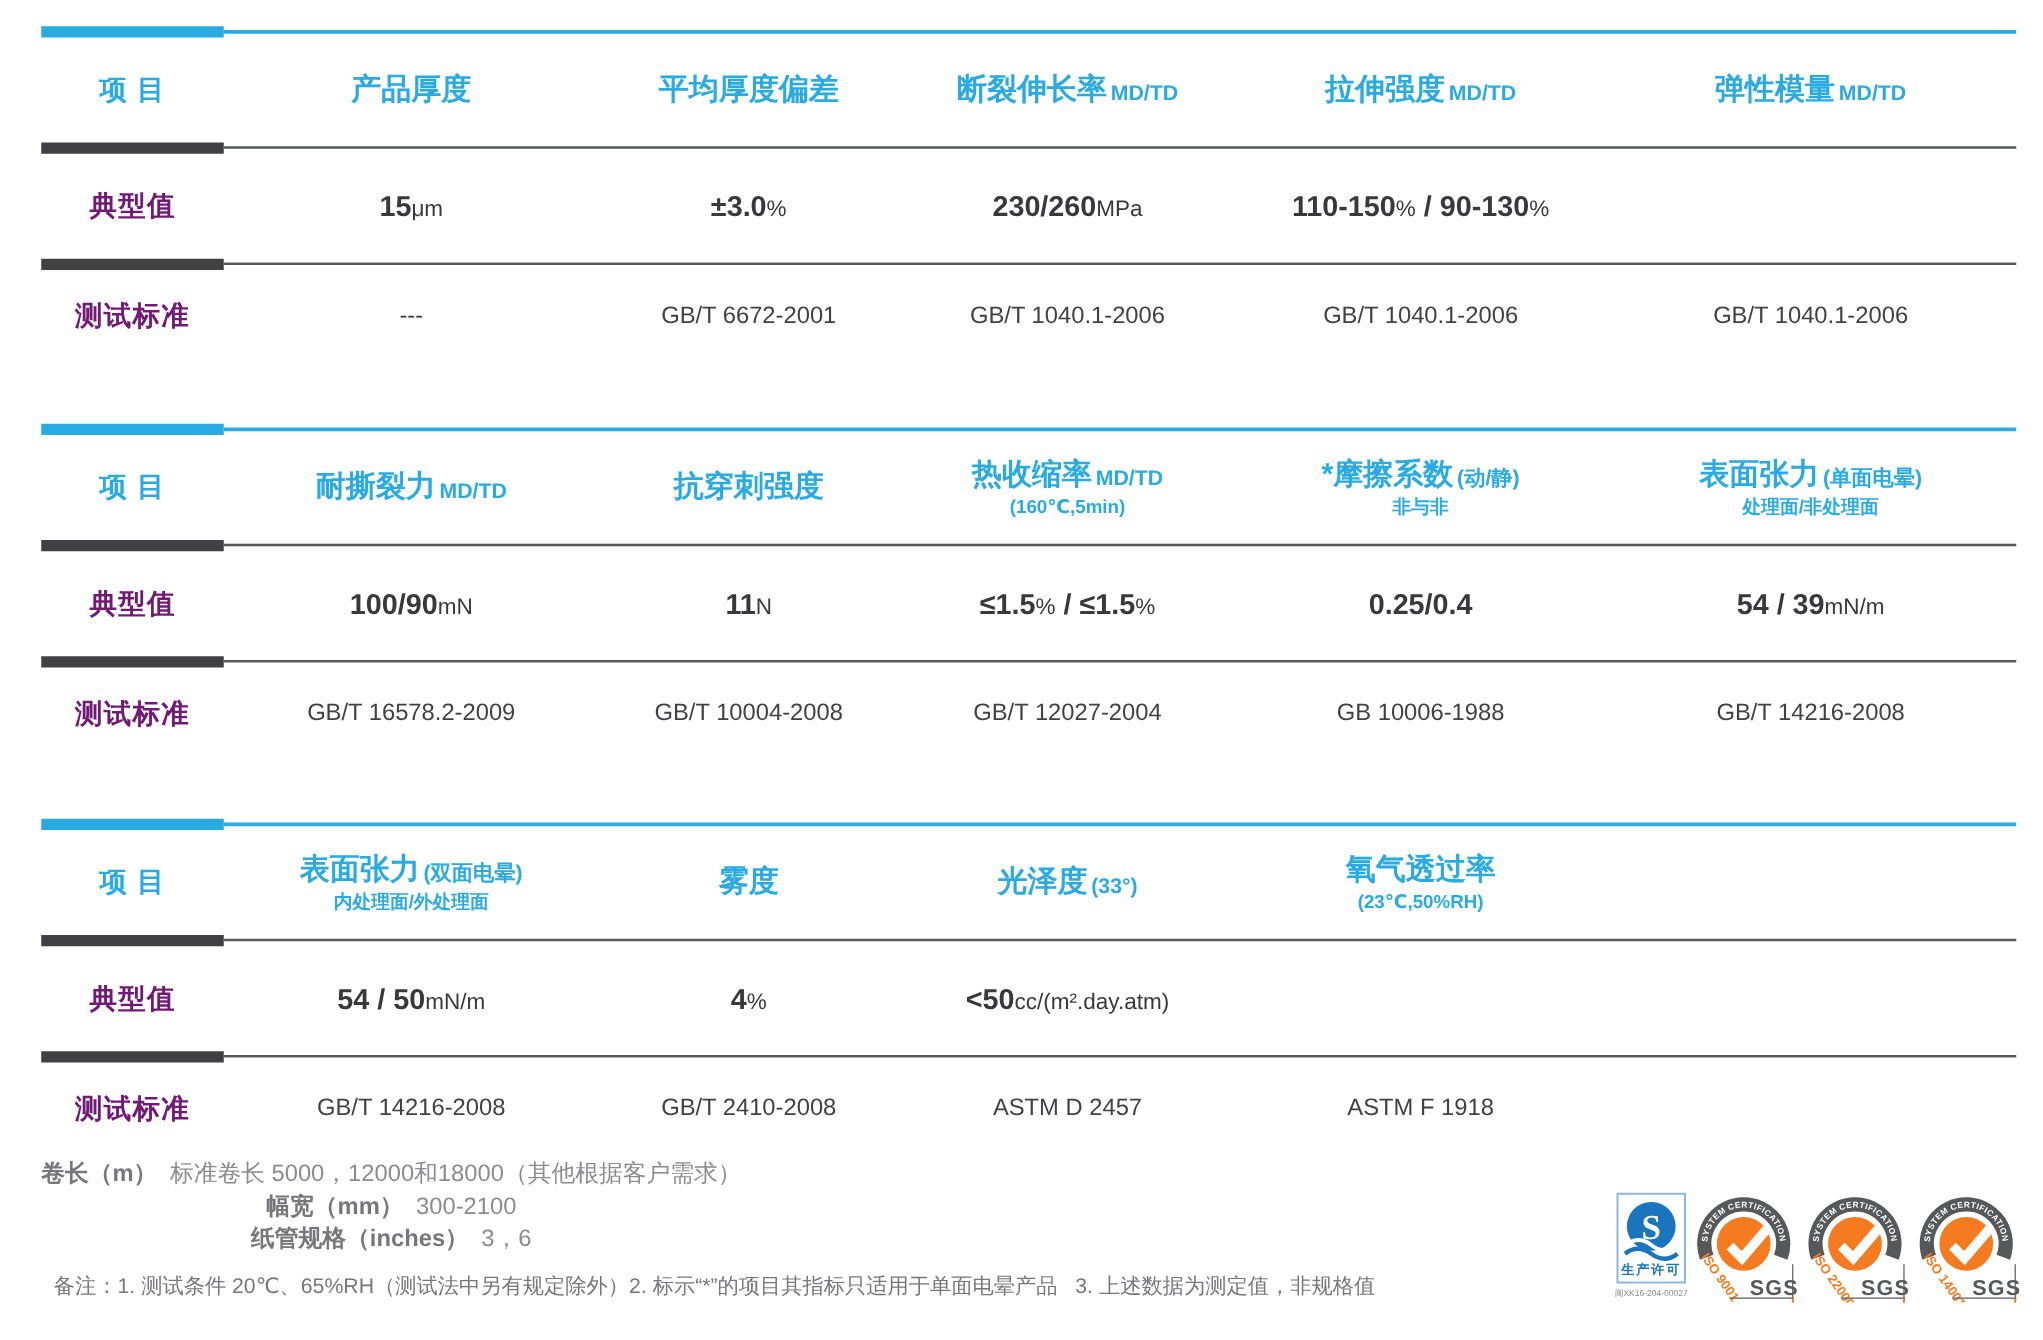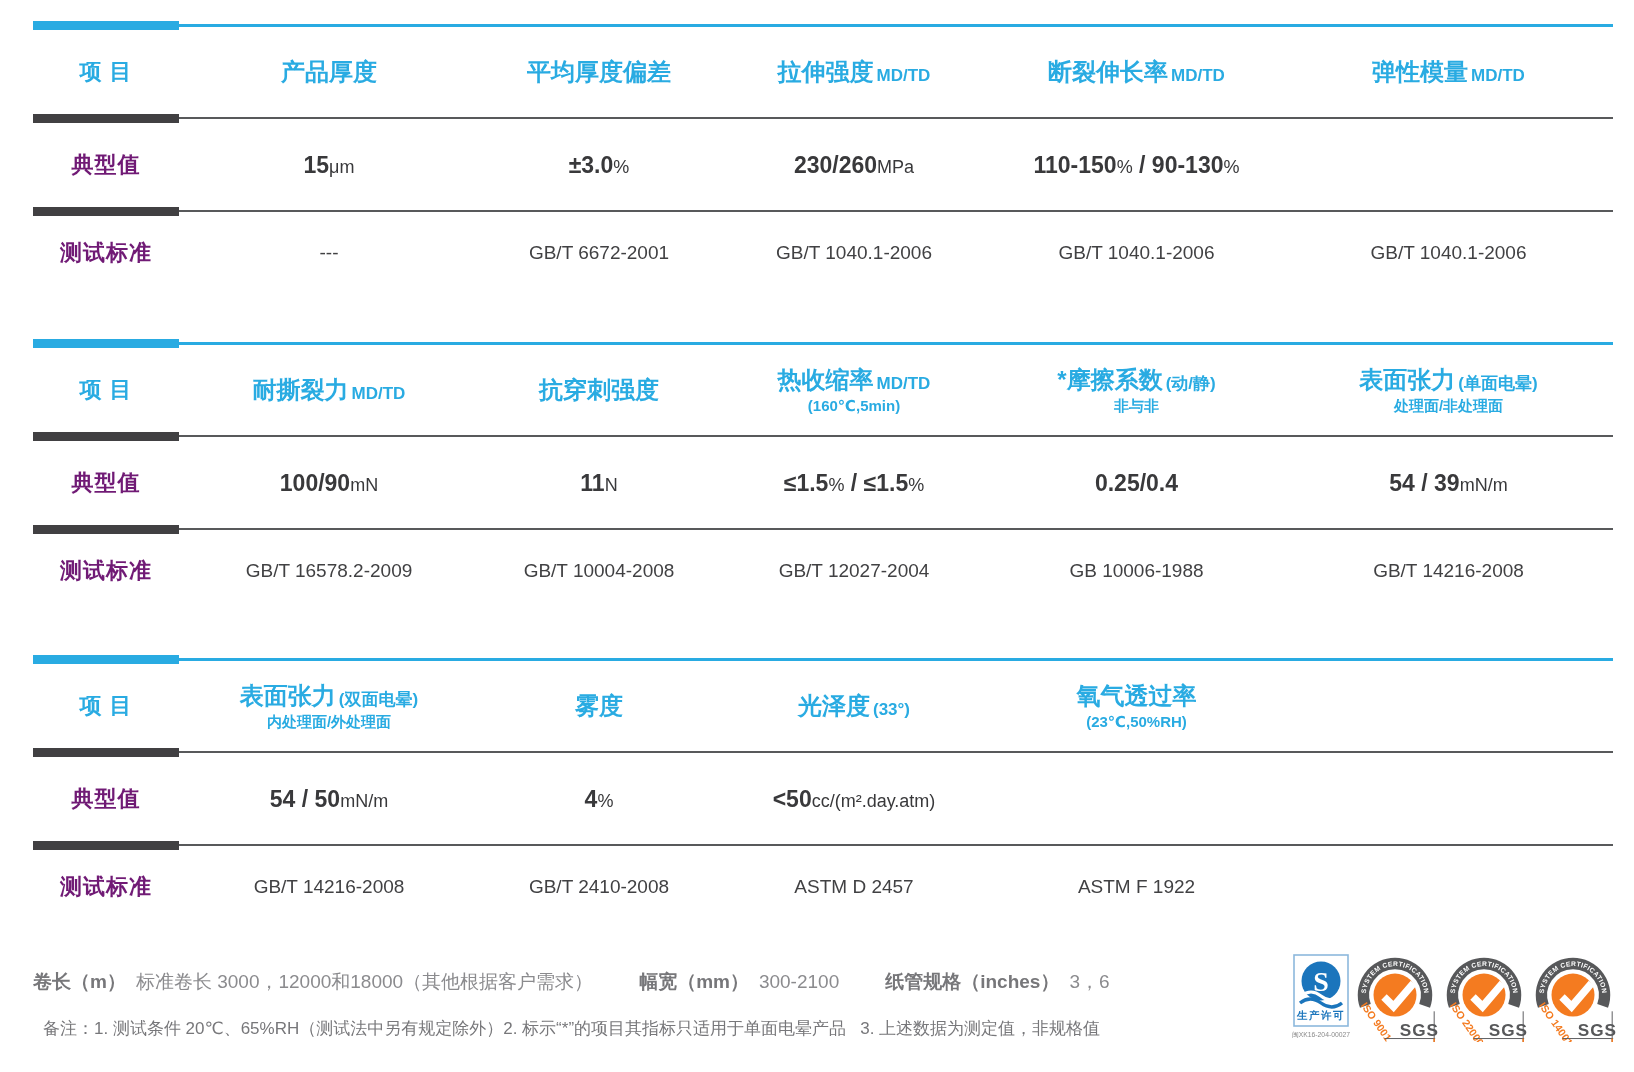--- a/index.html
+++ b/index.html
@@ -34,21 +34,21 @@
   .hdr-suffix{font-size:17px;font-weight:600;margin-left:3px;position:relative;top:1px;}
   .hdr-suffix:empty{display:none;}
   .hdr-sub{font-size:15px;font-weight:600;margin-top:4px;}
   .hdr-sub:empty{display:none;}
 
   .val{color:#39393b;text-align:center;}
   .seg-b{font-size:23px;font-weight:700;}
   .seg-r{font-size:18px;font-weight:400;}
   .std{font-size:19px;font-weight:400;color:#414143;}
 
-  .footer-specs{position:absolute;left:33px;top:969px;display:flex;align-items:flex-start;white-space:nowrap;}
+  .footer-specs{position:absolute;left:33px;top:926px;display:flex;align-items:center;white-space:nowrap;flex-direction:column;}
   .spec-group{margin-right:46px;display:flex;align-items:baseline;}
   .spec-label{font-size:19px;font-weight:700;color:#77777a;margin-right:10px;}
   .spec-value{font-size:19px;font-weight:400;color:#8b8b8e;}
   .footer-note{position:absolute;left:43px;top:1017px;font-size:17px;color:#77777a;white-space:pre-wrap;}
   .qs-logo{position:absolute;left:1292px;top:953px;}
   .sgs-badge{position:absolute;top:951px;}
   .b1{left:1352px}.b2{left:1441px}.b3{left:1530px}
 </style>
 </head>
 <body>
@@ -62,25 +62,25 @@
     <div class="cell rowlab">项 目</div>
     <div class="cell hdr">
       <div class="hdr-line"><span class="hdr-title">产品厚度</span></div>
 
     </div>
     <div class="cell hdr">
       <div class="hdr-line"><span class="hdr-title">平均厚度偏差</span></div>
 
     </div>
     <div class="cell hdr">
+      <div class="hdr-line"><span class="hdr-title">断裂伸长率</span><span class="hdr-suffix">MD/TD</span></div>
+
+    </div>
+    <div class="cell hdr">
       <div class="hdr-line"><span class="hdr-title">拉伸强度</span><span class="hdr-suffix">MD/TD</span></div>
-
-    </div>
-    <div class="cell hdr">
-      <div class="hdr-line"><span class="hdr-title">断裂伸长率</span><span class="hdr-suffix">MD/TD</span></div>
 
     </div>
     <div class="cell hdr">
       <div class="hdr-line"><span class="hdr-title">弹性模量</span><span class="hdr-suffix">MD/TD</span></div>
 
     </div>
   </div>
   <div class="bar dark">
       <span class="seg"></span>
       <span class="line"></span>
@@ -198,29 +198,29 @@
   </div>
   <div class="bar dark">
       <span class="seg"></span>
       <span class="line"></span>
     </div>
   <div class="row standard">
     <div class="cell rowlab">测试标准</div>
     <div class="cell std">GB/T 14216-2008</div>
     <div class="cell std">GB/T 2410-2008</div>
     <div class="cell std">ASTM D 2457</div>
-    <div class="cell std">ASTM F 1922</div>
+    <div class="cell std">ASTM F 1918</div>
     <div class="cell"></div>
   </div>
 </section>
 
 <div class="footer-specs">
   <div class="spec-group">
     <span class="spec-label">卷长（m）</span>
-    <span class="spec-value">标准卷长 3000，12000和18000（其他根据客户需求）</span>
+    <span class="spec-value">标准卷长 5000，12000和18000（其他根据客户需求）</span>
   </div>
   <div class="spec-group">
     <span class="spec-label">幅宽（mm）</span>
     <span class="spec-value">300-2100</span>
   </div>
   <div class="spec-group">
     <span class="spec-label">纸管规格（inches）</span>
     <span class="spec-value">3，6</span>
   </div>
 </div>

